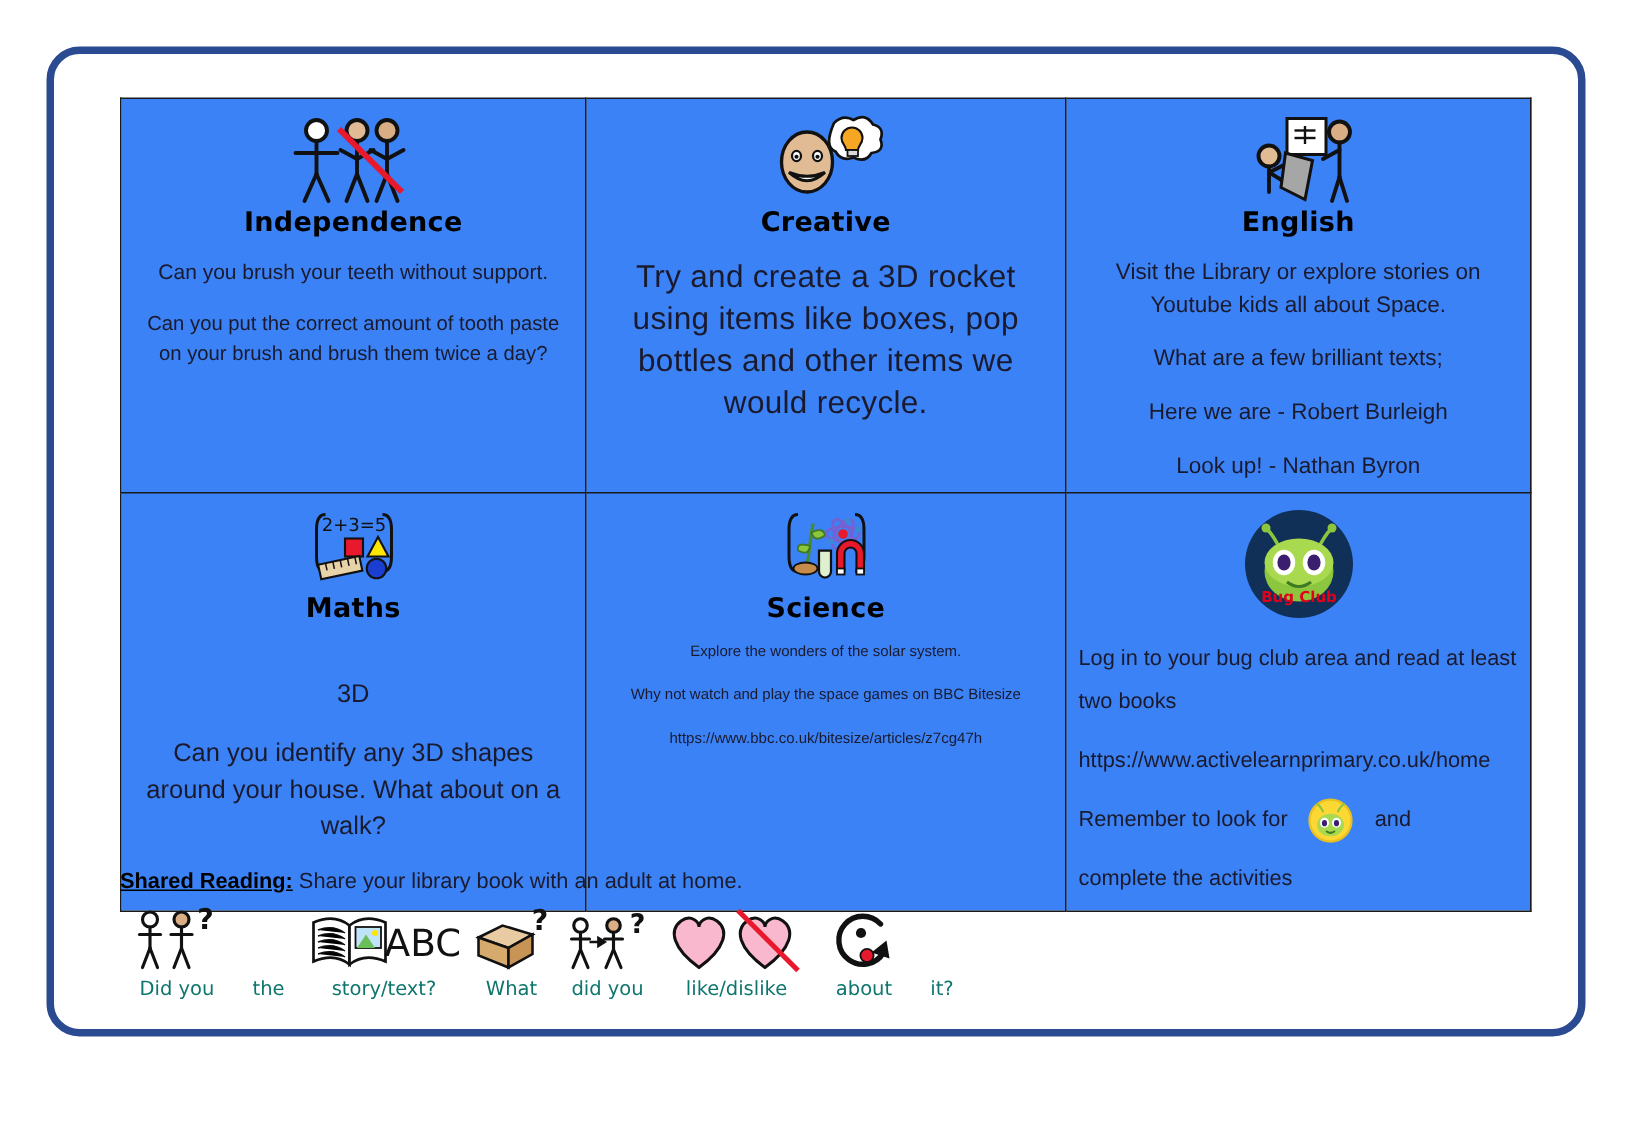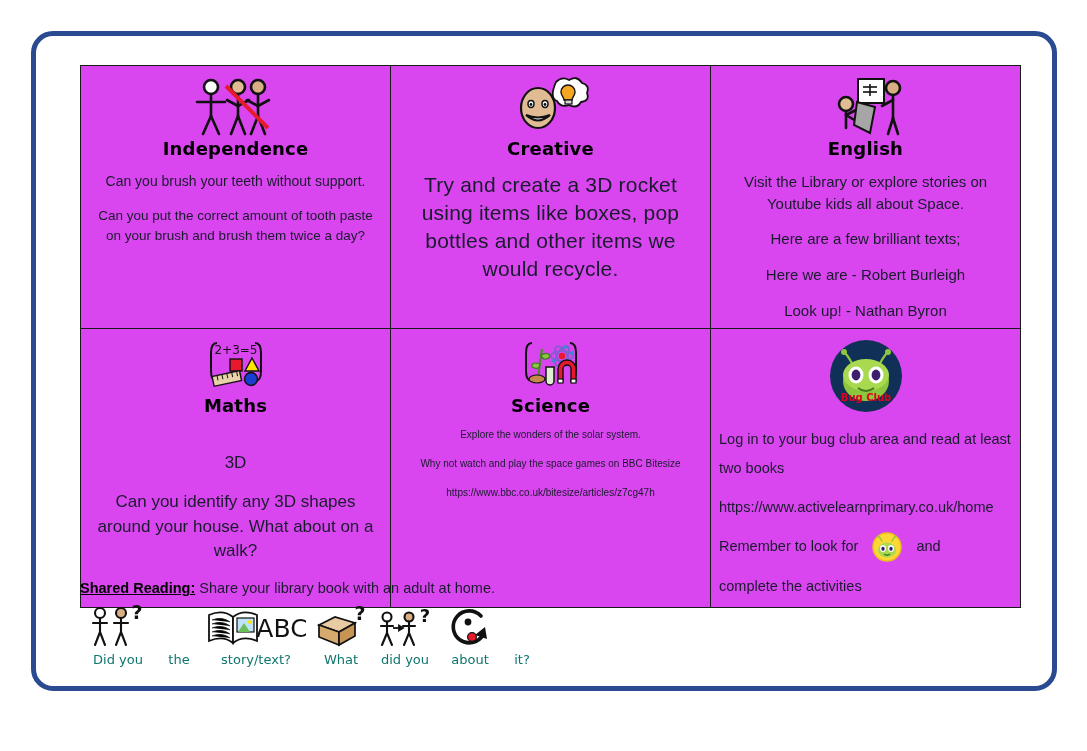--- a/index.html
+++ b/index.html
@@ -31,21 +31,21 @@
     position: absolute;
     left: 44px; top: 29px;
     width: 940px; height: 489px;
     border-collapse: collapse;
     table-layout: fixed;
   }
   .grid-table td {
     border: 1.5px solid #1a1a1a;
     vertical-align: top;
     padding: 8px 8px 6px 8px;
-    background: #d946ef;
+    background: #3b82f6;
   }
   .col-a { width: 310px; }
   .col-b { width: 320px; }
   .col-c { width: 310px; }
 
   .cell-head {
     text-align: center;
     margin-top: 2px;
   }
   .icon-wrap {
@@ -233,21 +233,21 @@
                   <line x1="26" y1="39" x2="36" y2="34"></line>
                 </g>
 
                 <path d="M37 26 l18 5 l-5 26 l-16 -8 z" fill="#a6a6a6" stroke="#111" stroke-width="2"></path>
               </svg>
             </span>
             <div class="subject-title">English</div>
           </div>
           <div class="cell-body t-english">
             <p>Visit the Library or explore stories on Youtube kids all about Space.</p>
-            <p>Here are a few brilliant texts;</p>
+            <p>What are a few brilliant texts;</p>
             <p>Here we are - Robert Burleigh</p>
             <p>Look up! -  Nathan Byron</p>
           </div>
         </td>
       </tr>
 
       <tr>
 
         <td class="col-a">
           <div class="cell-head">
@@ -453,20 +453,30 @@
             <g stroke="#111" stroke-width="1.8" fill="#111">
               <line x1="17" y1="25" x2="25" y2="25"></line>
               <polygon points="27,25 23,22.5 23,27.5"></polygon>
             </g>
             <text x="49" y="19" font-family="DejaVu Sans, sans-serif" font-size="18" font-weight="bold" text-anchor="middle" fill="#111">?</text>
           </svg>
         </div>
         <div class="cap">did you</div>
       </div>
 
+      <div class="sym w7">
+        <div class="glyph">
+          <svg width="98" height="46" viewBox="0 0 98 46">
+            <path d="M24 42 C6 29 4 17 12 11 C19 6 24 12 24 15 C24 12 29 6 36 11 C44 17 42 29 24 42 z" fill="#f9b8cd" stroke="#111" stroke-width="2"></path>
+            <path d="M68 42 C50 29 48 17 56 11 C63 6 68 12 68 15 C68 12 73 6 80 11 C88 17 86 29 68 42 z" fill="#f9b8cd" stroke="#111" stroke-width="2"></path>
+            <line x1="50" y1="4" x2="90" y2="44" stroke="#e8192c" stroke-width="3.4"></line>
+          </svg>
+        </div>
+        <div class="cap">like/dislike</div>
+      </div>
 
       <div class="sym w8">
         <div class="glyph">
           <svg width="50" height="46" viewBox="0 0 50 46">
             <path d="M36 13 A16 16 0 1 0 38 32" fill="none" stroke="#111" stroke-width="3.6" stroke-linecap="round"></path>
             <polygon points="42 36 30 32 40 24" fill="#111"></polygon>
             <circle cx="23" cy="19" r="3.4" fill="#111"></circle>
             <circle cx="27" cy="34" r="4.4" fill="#e8192c" stroke="#111" stroke-width="1.2"></circle>
           </svg>
         </div>

